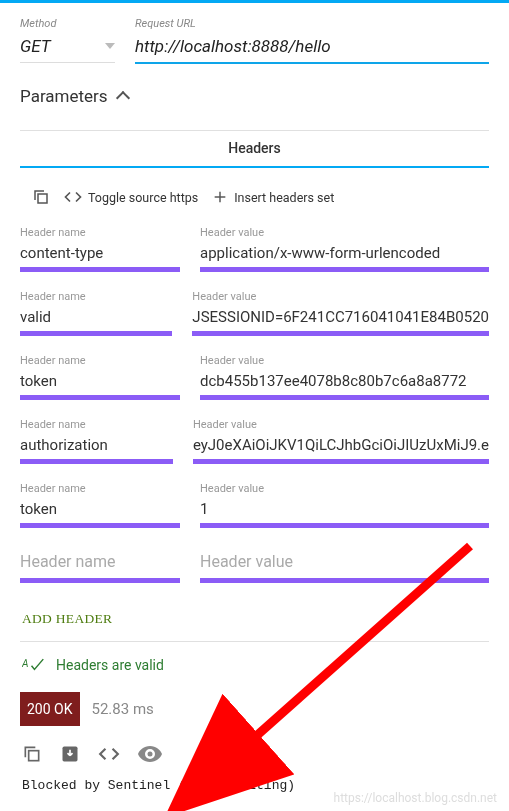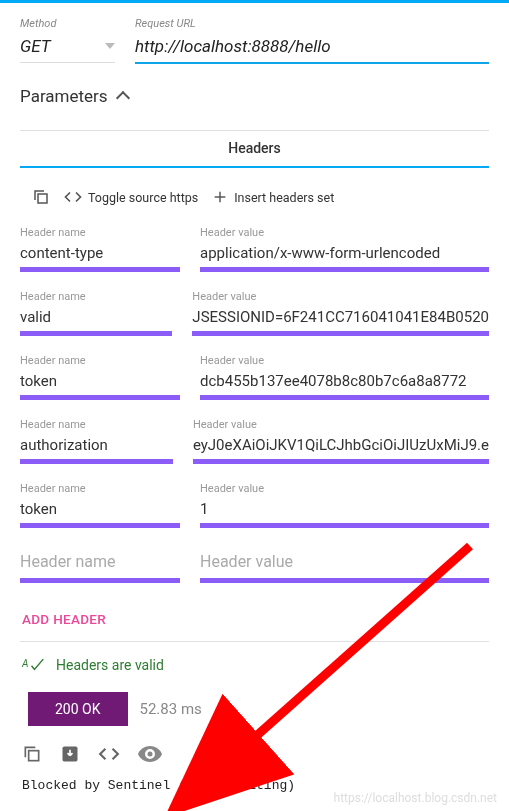--- a/index.html
+++ b/index.html
@@ -23,25 +23,25 @@
   .toolbar { display: flex; align-items: center; gap: 14px; padding: 4px 0 20px 12px; font-size: 12.5px; color: #333;}
   .tb-item { display: flex; align-items: center; gap: 6px; cursor: pointer;}
   .icon { display:inline-flex; align-items:center; justify-content:center; }
   .icon svg { display:block; }
   .hdr-pair { display: flex; gap: 20px; margin-bottom: 18px; }
   .hdr-name { width: 160px; }
   .hdr-val { flex: 1; }
   .hdr-label { font-size: 11px; color: #999; margin-bottom: 3px; }
   .hdr-input { font-size: 15px; color: #333; padding: 2px 0 5px 0; border-bottom: 5px solid #8b5cf6; white-space: nowrap; overflow: hidden; }
   .empty-pair .hdr-input { color: #aaa; font-size: 16px; padding:6px 0 7px 0;}
-  .add-header { color: #ec4899; font-size: 13.5px; letter-spacing: 0.3px; padding: 10px 0 14px 2px; cursor:pointer; font-weight:500;}
+  .add-header { color: #4d7c0f; font-size: 13.5px; letter-spacing: 0.3px; padding: 10px 0 14px 2px; cursor:pointer; font-weight:500;font-family:Liberation Serif, serif;}
   .hr { height: 1px; background: #e0e0e0; }
   .valid-row { display: flex; align-items: center; gap: 12px; padding: 14px 2px; color: #2e7d32; font-size: 14px;}
   .status-row { display: flex; align-items: center; gap: 12px; margin-top: 4px;}
-  .status-badge { background: #701a75; color: #fff; font-size: 14px; padding: 9px 27px; margin-left: 8px; }
+  .status-badge { background: #7f1d1d; color: #fff; font-size: 14px; padding: 9px 7px; }
   .time { color: #888; font-size: 15px;}
   .resp-icons { display: flex; align-items: center; gap: 18px; padding: 18px 0 10px 2px; color: #666;}
   .resp-body { font-family: "Courier New", monospace; font-size: 13px; color: #222; padding: 4px 2px;}
   .watermark { position: absolute; bottom: 6px; right: 12px; font-size: 12px; color: #ddd; }
   
   .arrow-layer { position: absolute; left: 0; top: 0; width: 509px; height: 811px; pointer-events: none;}
 </style>
 </head>
 <body>
 

